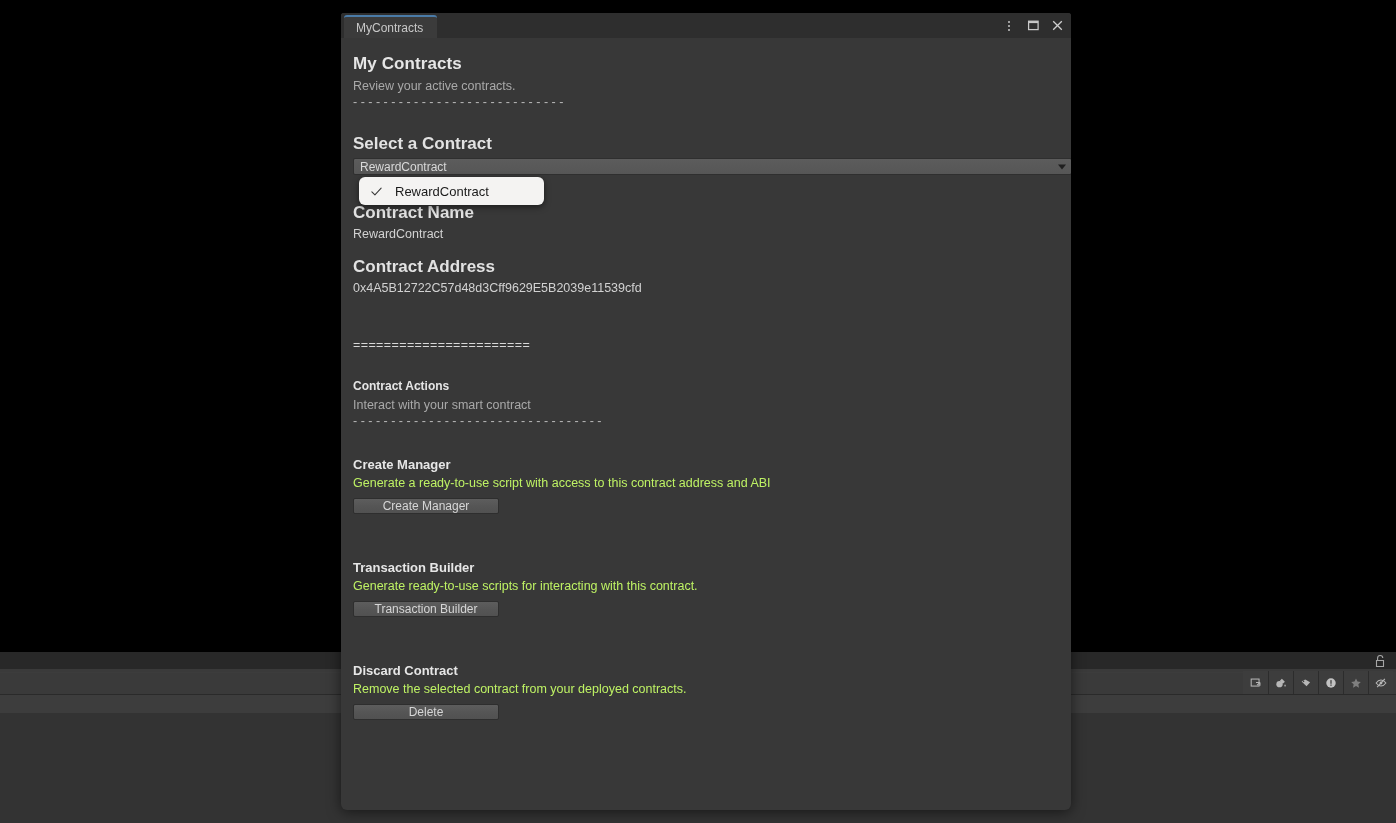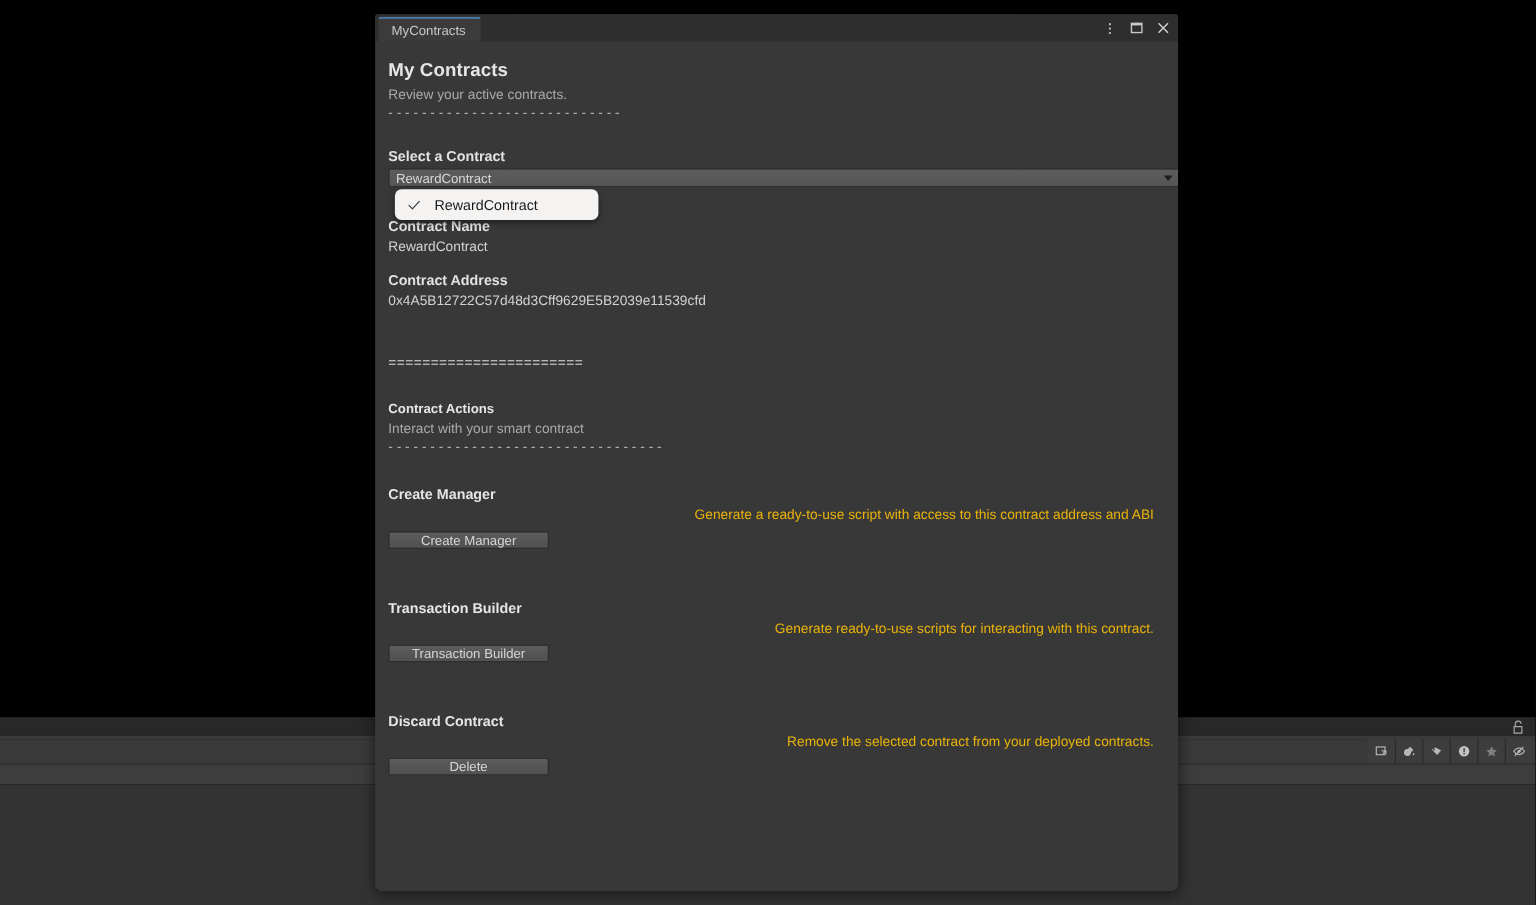--- a/index.html
+++ b/index.html
@@ -91,21 +91,21 @@
     white-space: nowrap; overflow: hidden;
     font-family: "Liberation Sans", sans-serif;
     margin-bottom: 10px; line-height: 16px;
   }
   .equals {
     font-size: 12.5px; color: #d8d8d8; letter-spacing: .4px;
     white-space: nowrap; overflow: hidden; line-height: 16px;
   }
 
   .section-label {
-    font-size: 13px; font-weight: bold; color: #e2e2e2;
+    font-size: 17px; font-weight: bold; color: #e2e2e2;
     margin-bottom: 4px;
   }
   .field-value { font-size: 12.5px; color: #d2d2d2; }
   .group { margin-bottom: 16px; }
 
   
   .dropdown-wrap { position: relative; margin-bottom: 2px; }
   .dropdown {
     height: 17px; width: 719px;
     background: linear-gradient(#5c5c5c, #565656);
@@ -129,21 +129,21 @@
     border-radius: 6px;
     box-shadow: 0 2px 6px rgba(0,0,0,.5);
     display: flex; align-items: center;
     padding-left: 11px; gap: 12px;
     z-index: 40;
   }
   .dd-popup .dd-label { font-size: 13px; color: #1a1a1a; }
 
   
   .action-title { font-size: 13px; font-weight: bold; color: #e6e6e6; margin-bottom: 4px;}
-  .action-desc { font-size: 12.5px; color: #eab308; margin-bottom: 8px; text-align: right; }
+  .action-desc { font-size: 12.5px; color: #bef264; margin-bottom: 8px; }
   .btn {
     width: 146px; height: 16px;
     background: linear-gradient(#5d5d5d 0%, #555555 55%, #515151 100%);
     border: 1px solid #2e2e2e;
     border-radius: 2px;
     color: #d6d6d6; font-size: 12px;
     display: flex; align-items: center; justify-content: center;
     cursor: default; user-select: none;
   }
   .action-block { margin-bottom: 46px; }

